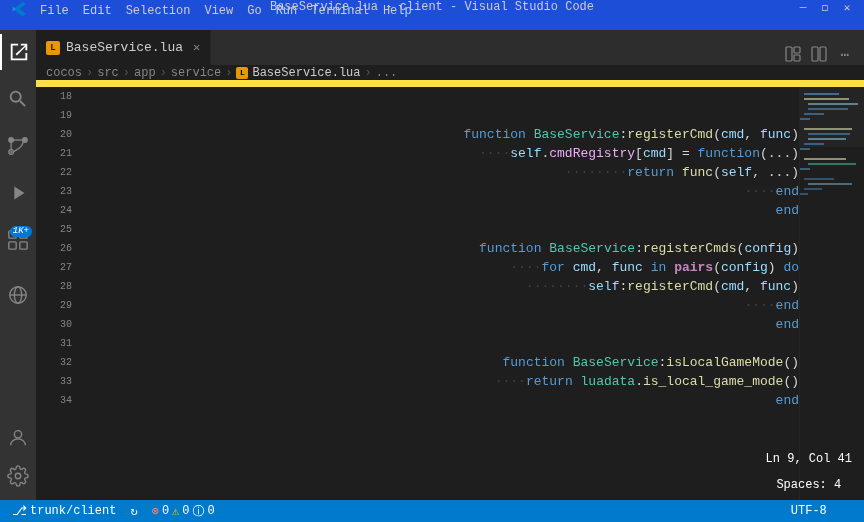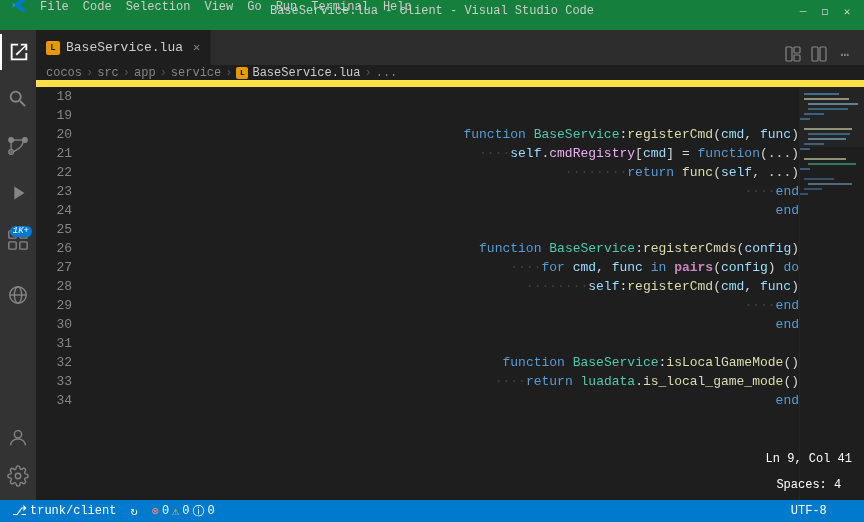--- a/index.html
+++ b/index.html
@@ -11,25 +11,25 @@
       font-size: 13px;
       color: #d4d4d4;
       overflow: hidden;
       display: flex;
       flex-direction: column;
     }
 
     
     .title-bar {
       height: 30px;
-      background: #15803d;
-      display: flex;
-      align-items: flex-end;
+      background: #1d4ed8;
+      display: flex;
+      align-items: flex-start;
       justify-content: space-between;
-      padding: 12px 10px;
+      padding: 0 10px;
       flex-shrink: 0;
     }
     .title-bar-left {
       display: flex;
       align-items: center;
       gap: 12px;
     }
     .title-bar-menu {
       display: flex;
       gap: 14px;
@@ -207,21 +207,21 @@
       display: flex;
       overflow: hidden;
       background: #1e1e1e;
     }
     .line-numbers {
       width: 46px;
       background: #1e1e1e;
       text-align: right;
       padding-right: 10px;
       color: #858585;
-      font-size: 13px;
+      font-size: 10px;
       line-height: 19px;
       padding-top: 0;
       flex-shrink: 0;
       user-select: none;
     }
     .line-numbers div {
       height: 19px;
       line-height: 19px;
     }
     .code-content {
@@ -299,21 +299,21 @@
 <div class="title-bar">
   <div class="title-bar-left">
     <div>
       <svg class="vscode-icon" viewBox="0 0 24 24" fill="none">
         <path d="M17.5 2L21 5.5l-8 6.5 8 6.5L17.5 22l-14-10z" fill="#007acc"></path>
         <path d="M3.5 8.5v7L8 12z" fill="#1490df"></path>
       </svg>
     </div>
     <div class="title-bar-menu">
       <span>File</span>
-      <span>Code</span>
+      <span>Edit</span>
       <span>Selection</span>
       <span>View</span>
       <span>Go</span>
       <span>Run</span>
       <span>Terminal</span>
       <span>Help</span>
     </div>
   </div>
   <div class="title-bar-center">BaseService.lua - client - Visual Studio Code</div>
   <div class="title-bar-controls">

